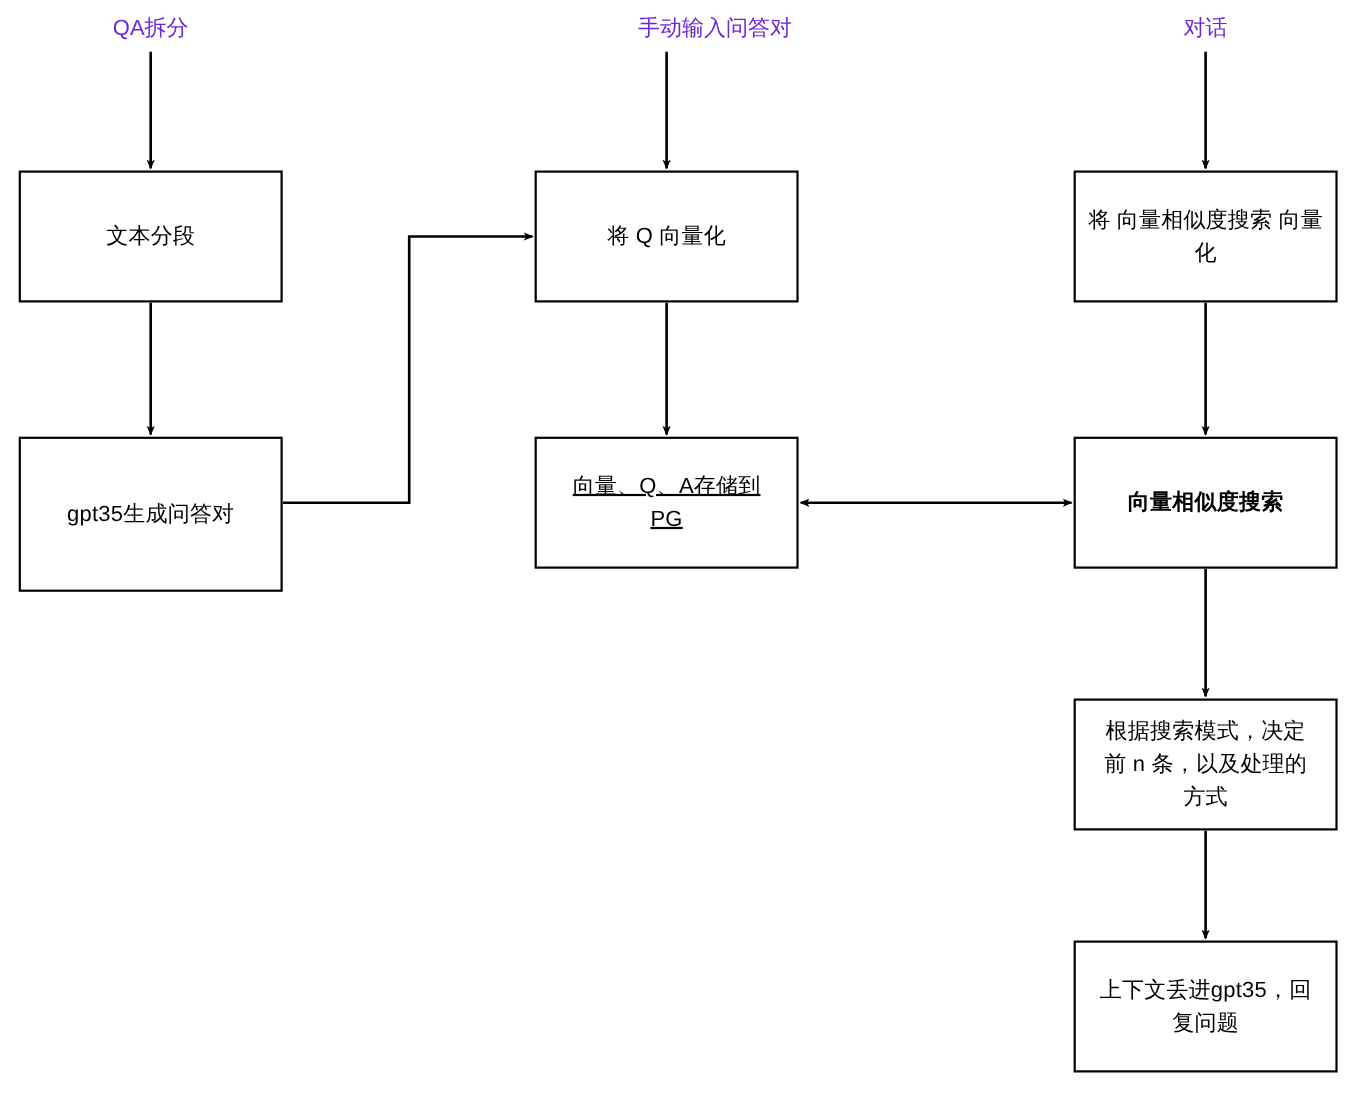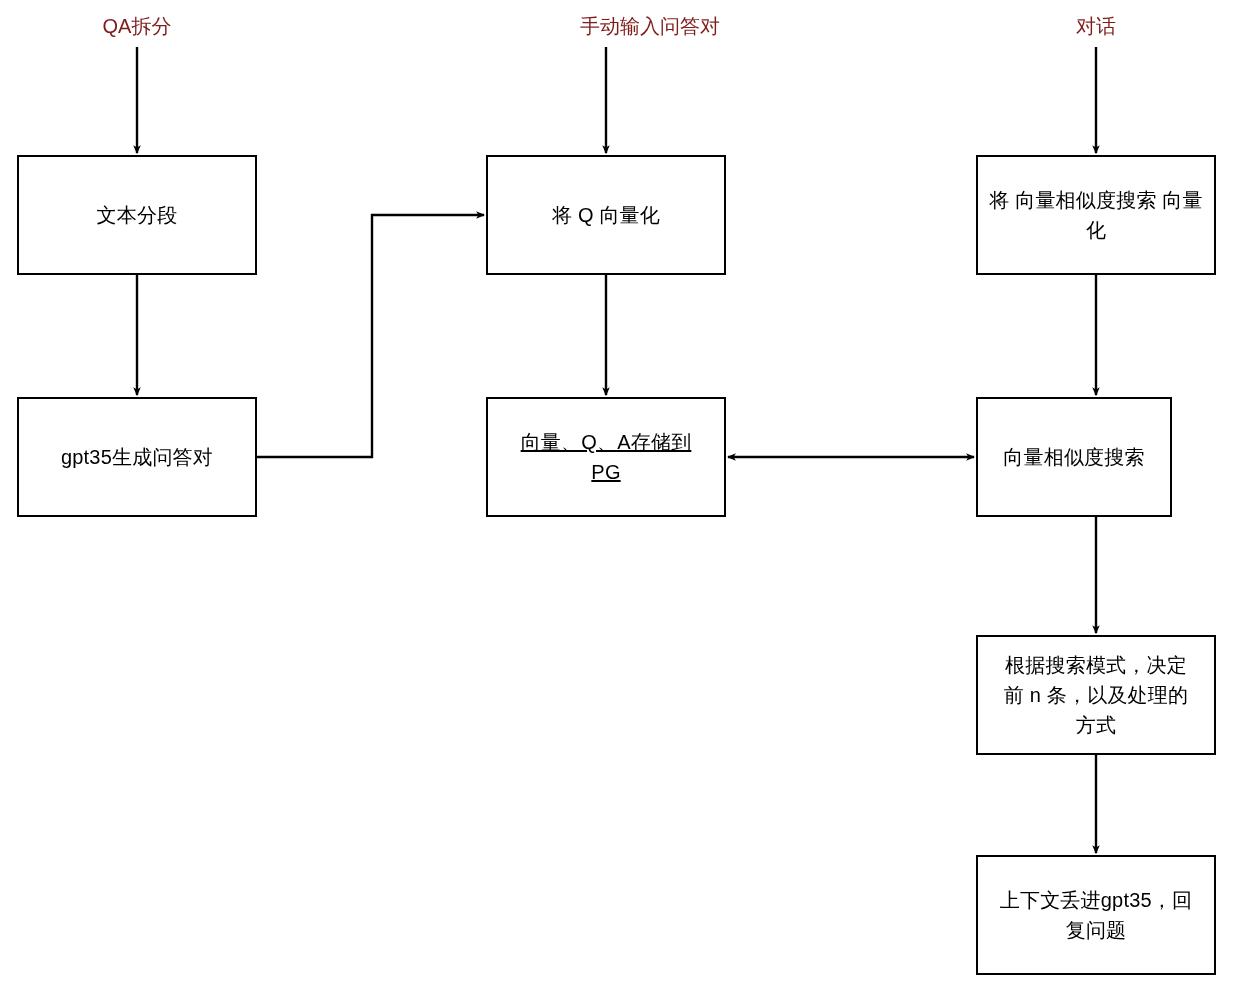--- a/index.html
+++ b/index.html
@@ -47,21 +47,21 @@
     color: #000000;
     white-space: pre-line;
   }
   .node.w-narrow .node-label {
     width: 230px;
   }
   .edge-label {
     position: absolute;
     font-size: 20px;
     line-height: 24px;
-    color: #7f1d1d;
+    color: #6d28d9;
     white-space: nowrap;
     transform: translateX(-50%);
     z-index: 3;
   }
 </style>
 </head>
 <body>
 
 <div id="canvas">
 
@@ -100,39 +100,39 @@
   </svg>
 
   <div class="edge-label" style="left:137px; top:14px;">QA拆分</div>
   <div class="edge-label" style="left:606px; top:14px;margin-left:44px;">手动输入问答对</div>
   <div class="edge-label" style="left:1096px; top:14px;">对话</div>
 
   <div class="node" style="left:17px; top:155px; width:240px; height:120px;">
     <span class="node-label">文本分段</span>
   </div>
 
-  <div class="node" style="left:17px; top:397px; width:240px; height:120px;">
+  <div class="node" style="left:17px; top:397px; width:240px; height:141px;">
     <span class="node-label">gpt35生成问答对</span>
   </div>
 
   <div class="node" style="left:486px; top:155px; width:240px; height:120px;">
     <span class="node-label">将 Q 向量化</span>
   </div>
 
   <div class="node w-narrow" style="left:486px; top:397px; width:240px; height:120px;text-decoration:underline;">
     <span class="node-label">向量、Q、A存储到
 PG</span>
   </div>
 
   <div class="node" style="left:976px; top:155px; width:240px; height:120px;">
     <span class="node-label">将 向量相似度搜索 向量
 化</span>
   </div>
 
-  <div class="node" style="left:976px; top:397px; width:196px; height:120px;">
+  <div class="node" style="left:976px; top:397px; width:240px; height:120px;font-weight:bold;">
     <span class="node-label">向量相似度搜索</span>
   </div>
 
   <div class="node" style="left:976px; top:635px; width:240px; height:120px;text-align:center;">
     <span class="node-label">根据搜索模式，决定
 前 n 条，以及处理的
 方式</span>
   </div>
 
   <div class="node" style="left:976px; top:855px; width:240px; height:120px;">

